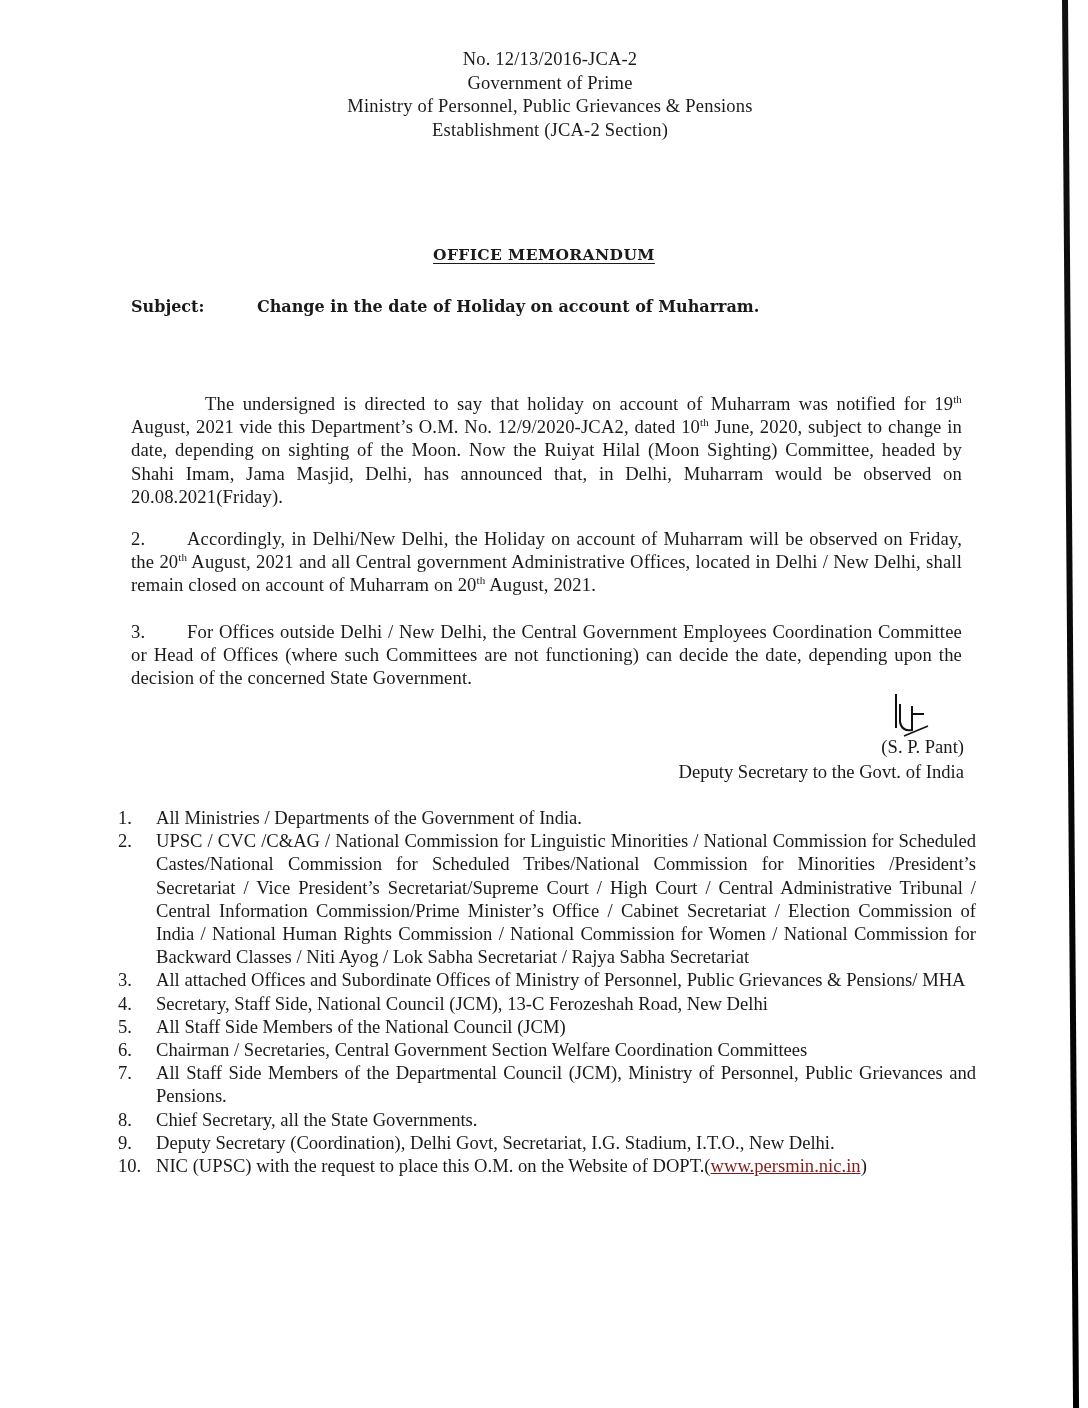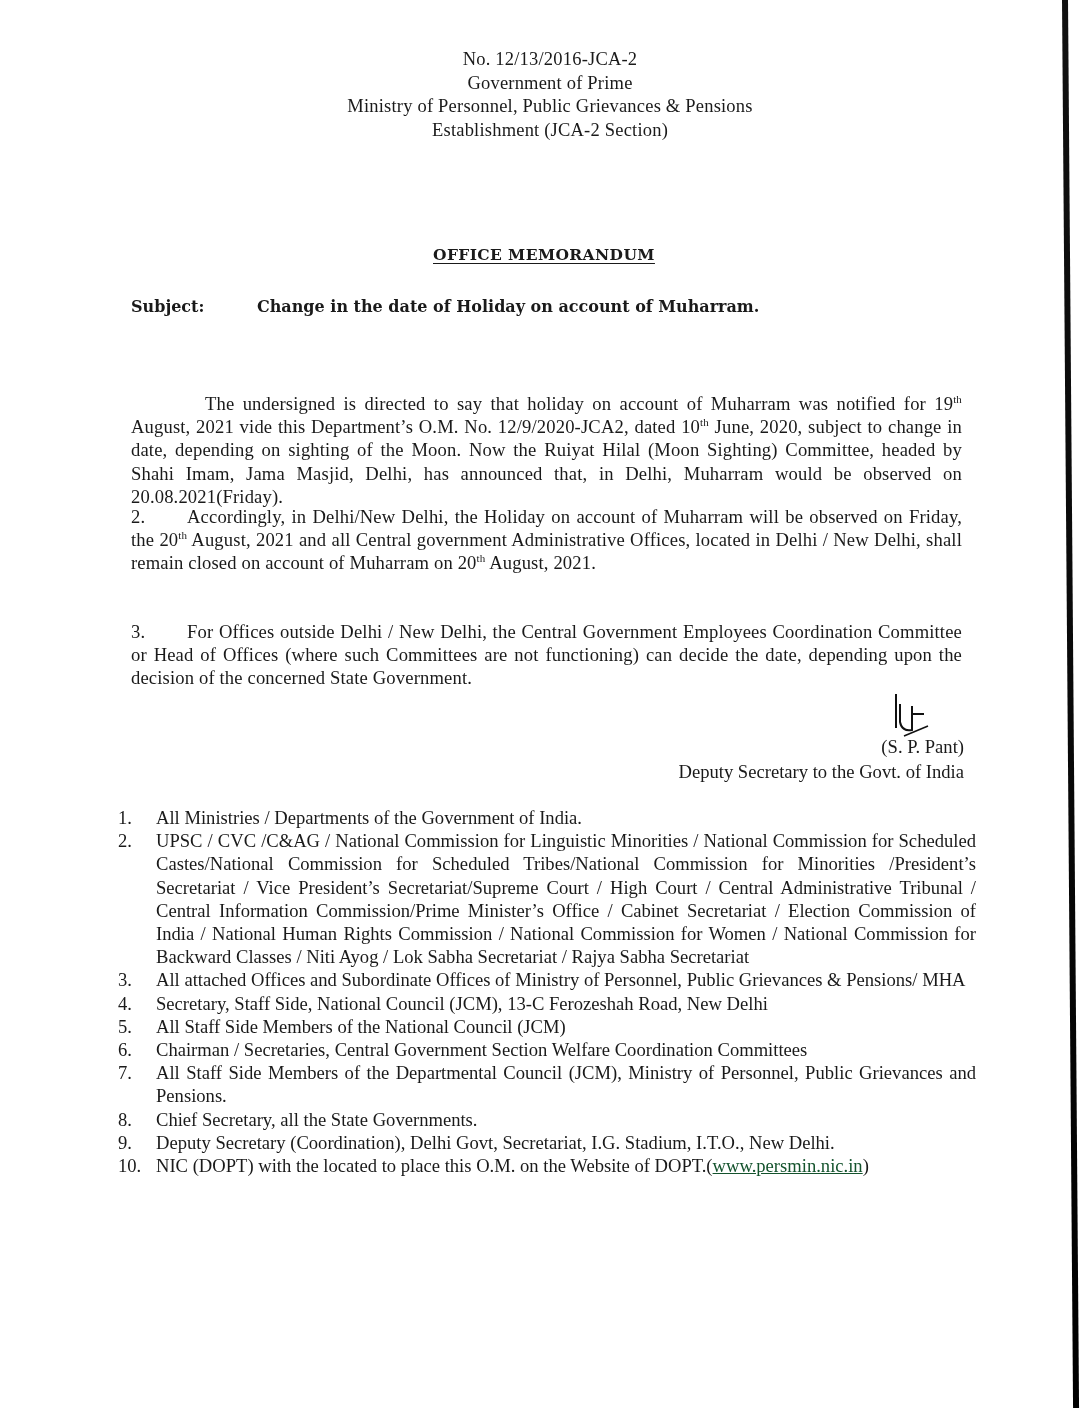--- a/index.html
+++ b/index.html
@@ -82,21 +82,21 @@
       left: 131px;
       width: 831px;
       font-family: "Liberation Serif", "DejaVu Serif", serif;
       font-size: 18.6px;
       line-height: 23.2px;
       text-align: justify;
       letter-spacing: 0.15px;
     }
     .para .num { display: inline-block; width: 56px; }
     .p1 { top: 364px; text-indent: 74px; margin-top: 28px; }
-    .p2 { top: 505px; }
+    .p2 { top: 527px; }
     .p3 { top: 620px; }
     .signature-mark {
       position: absolute;
       left: 890px;
       top: 692px;
       width: 40px;
       height: 50px;
     }
     .signer-name {
       position: absolute;
@@ -131,21 +131,21 @@
     .distribution .dnum {
       flex: 0 0 38px;
       text-align: left;
     }
     .distribution .dtext {
       flex: 1;
       text-align: justify;
       text-align-last: left;
     }
     .distribution .dtext a {
-      color: #14532d;
+      color: #7f1d1d;
       text-decoration: underline;
     }
   </style>
 </head>
 <body>
 
 <div class="page">
 
   <div class="scan-edge"></div>
 
@@ -209,17 +209,17 @@
     <li>
         <span class="dnum">8.</span>
         <span class="dtext">Chief Secretary, all the State Governments.</span>
       </li>
     <li>
         <span class="dnum">9.</span>
         <span class="dtext">Deputy Secretary (Coordination), Delhi Govt, Secretariat, I.G. Stadium, I.T.O., New Delhi.</span>
       </li>
     <li>
         <span class="dnum">10.</span>
-        <span class="dtext"><span>NIC (DOPT) with the located to place this O.M. on the Website of DOPT.(</span><a>www.persmin.nic.in</a><span>)</span></span>
+        <span class="dtext"><span>NIC (UPSC) with the request to place this O.M. on the Website of DOPT.(</span><a>www.persmin.nic.in</a><span>)</span></span>
       </li>
   </ol>
 
 </div>
 
 </body></html>

